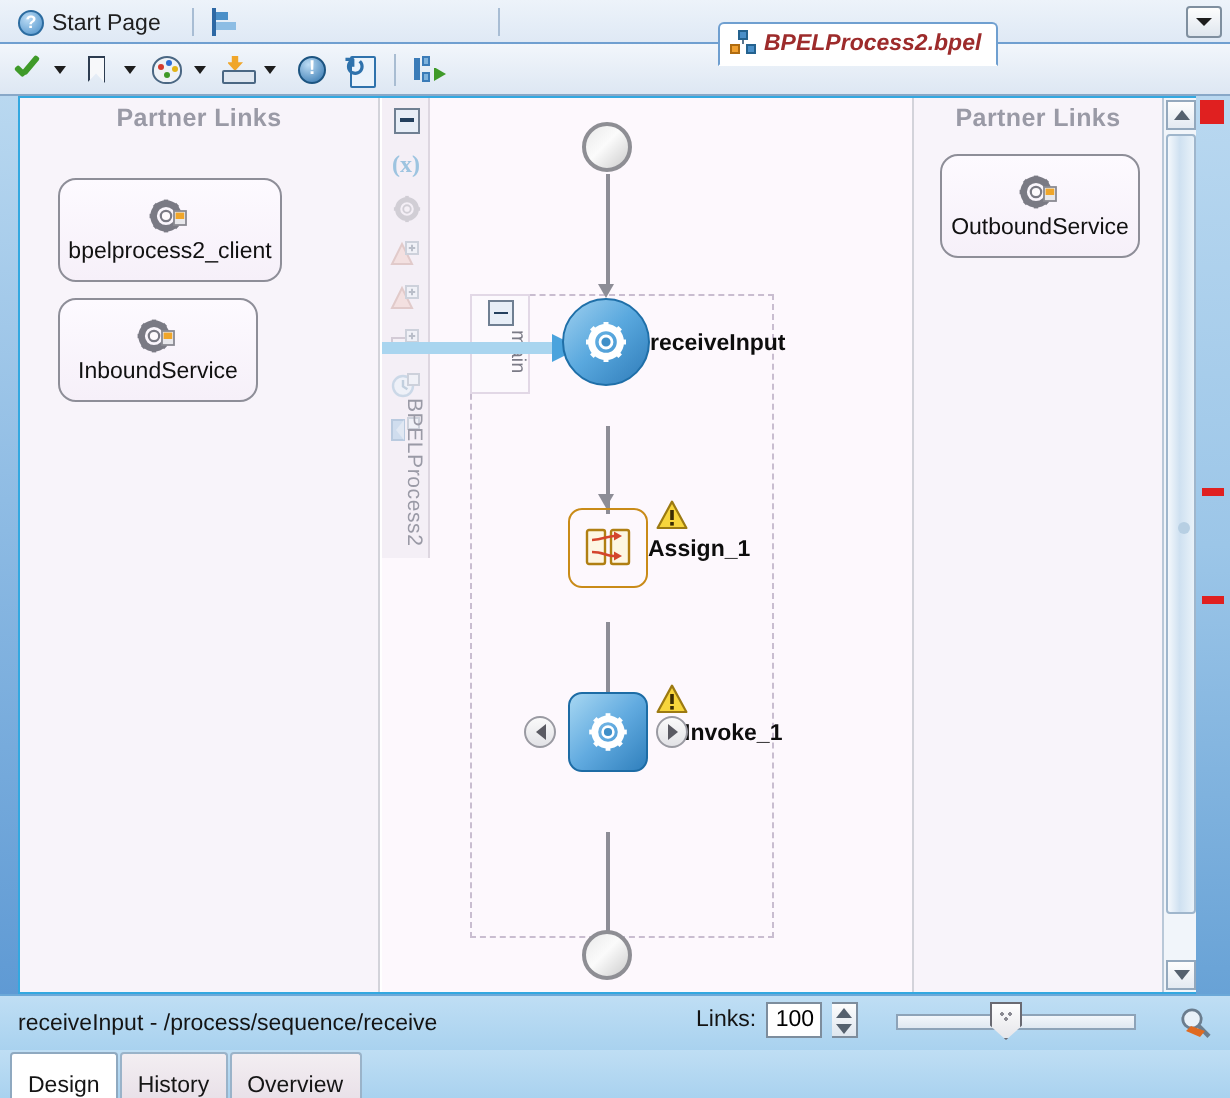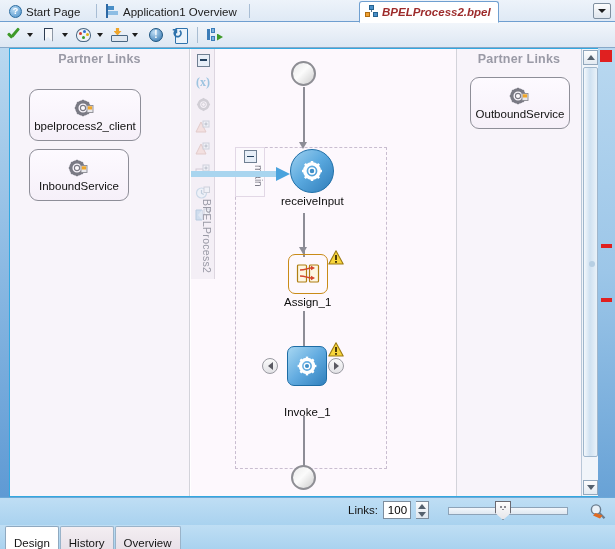--- a/index.html
+++ b/index.html
@@ -274,21 +274,21 @@
     border:1px solid #e2d8e6; background:#fcf9fd;
   }
   #scope-head .minus-box { margin:2px auto 0; }
   #scope-head .sc-label {
     writing-mode: vertical-rl; text-orientation: mixed;
     font-size:10px; color:#7b7b87; margin: 2px auto 0; text-align:center;
     width:100%;
   }
 
   
-  .node { position:absolute; display:flex; flex-direction:column; align-items:center; }
+  .node { position:absolute; display:flex; flex-direction:row; align-items:center;font-weight:bold; }
   .node-label { font-size:11.5px; color:#0d0d0d; margin-top:2px; white-space:nowrap; }
 
   .end-circle, .start-circle {
     width:25px; height:25px; border-radius:50%;
     background: linear-gradient(135deg,#e9e9e9 0%,#fbfbfb 45%,#cdcdcd 100%);
     border:2px solid #8e8e94;
   }
   .circle-node {
     width:44px; height:44px; border-radius:50%;
     background: linear-gradient(135deg,#9fd0ef 0%,#59a8de 48%,#2f7cb9 100%);
@@ -426,27 +426,26 @@
       </span>
       <span>Start Page</span>
     </div>
 
     <div class="tab-sep" style="left:96px;"></div>
 
     <div class="doc-tab" style="left:101px;">
       <span class="tab-ico">
         <span class="ico-appov"></span>
       </span>
-      <span>Application1 Overview</span>
     </div>
 
     <div class="tab-sep" style="left:249px;"></div>
 
 
-    <div class="doc-tab active" style="left:359px;">
+    <div class="doc-tab active" style="left:359px;margin-top:10px;">
       <span class="tab-ico">
         <span class="ico-bpel"><i></i><i></i><i></i><u></u></span>
       </span>
       <span>BPELProcess2.bpel</span>
     </div>
 
     <div id="tab-menu-btn">
       <span class="caret-dn"></span>
     </div>
   </div>
@@ -796,20 +795,21 @@
     </div>
 
     <div id="right-gutter">
       <span class="err-marker" id="marker-top"></span>
       <span class="err-marker" id="marker-1"></span>
       <span class="err-marker" id="marker-2"></span>
     </div>
   </div>
 
   <div id="statusbar">
+    <span id="status-text">receiveInput - /process/sequence/receive</span>
 
     <div id="zoom-grp">
       <span id="zoom-label">Links:</span>
       <input id="zoom-field" type="text" value="100" style="">
       <span id="zoom-spin">
         <span class="ar-up"></span>
         <span class="ar-dn"></span>
       </span>
     </div>
 

